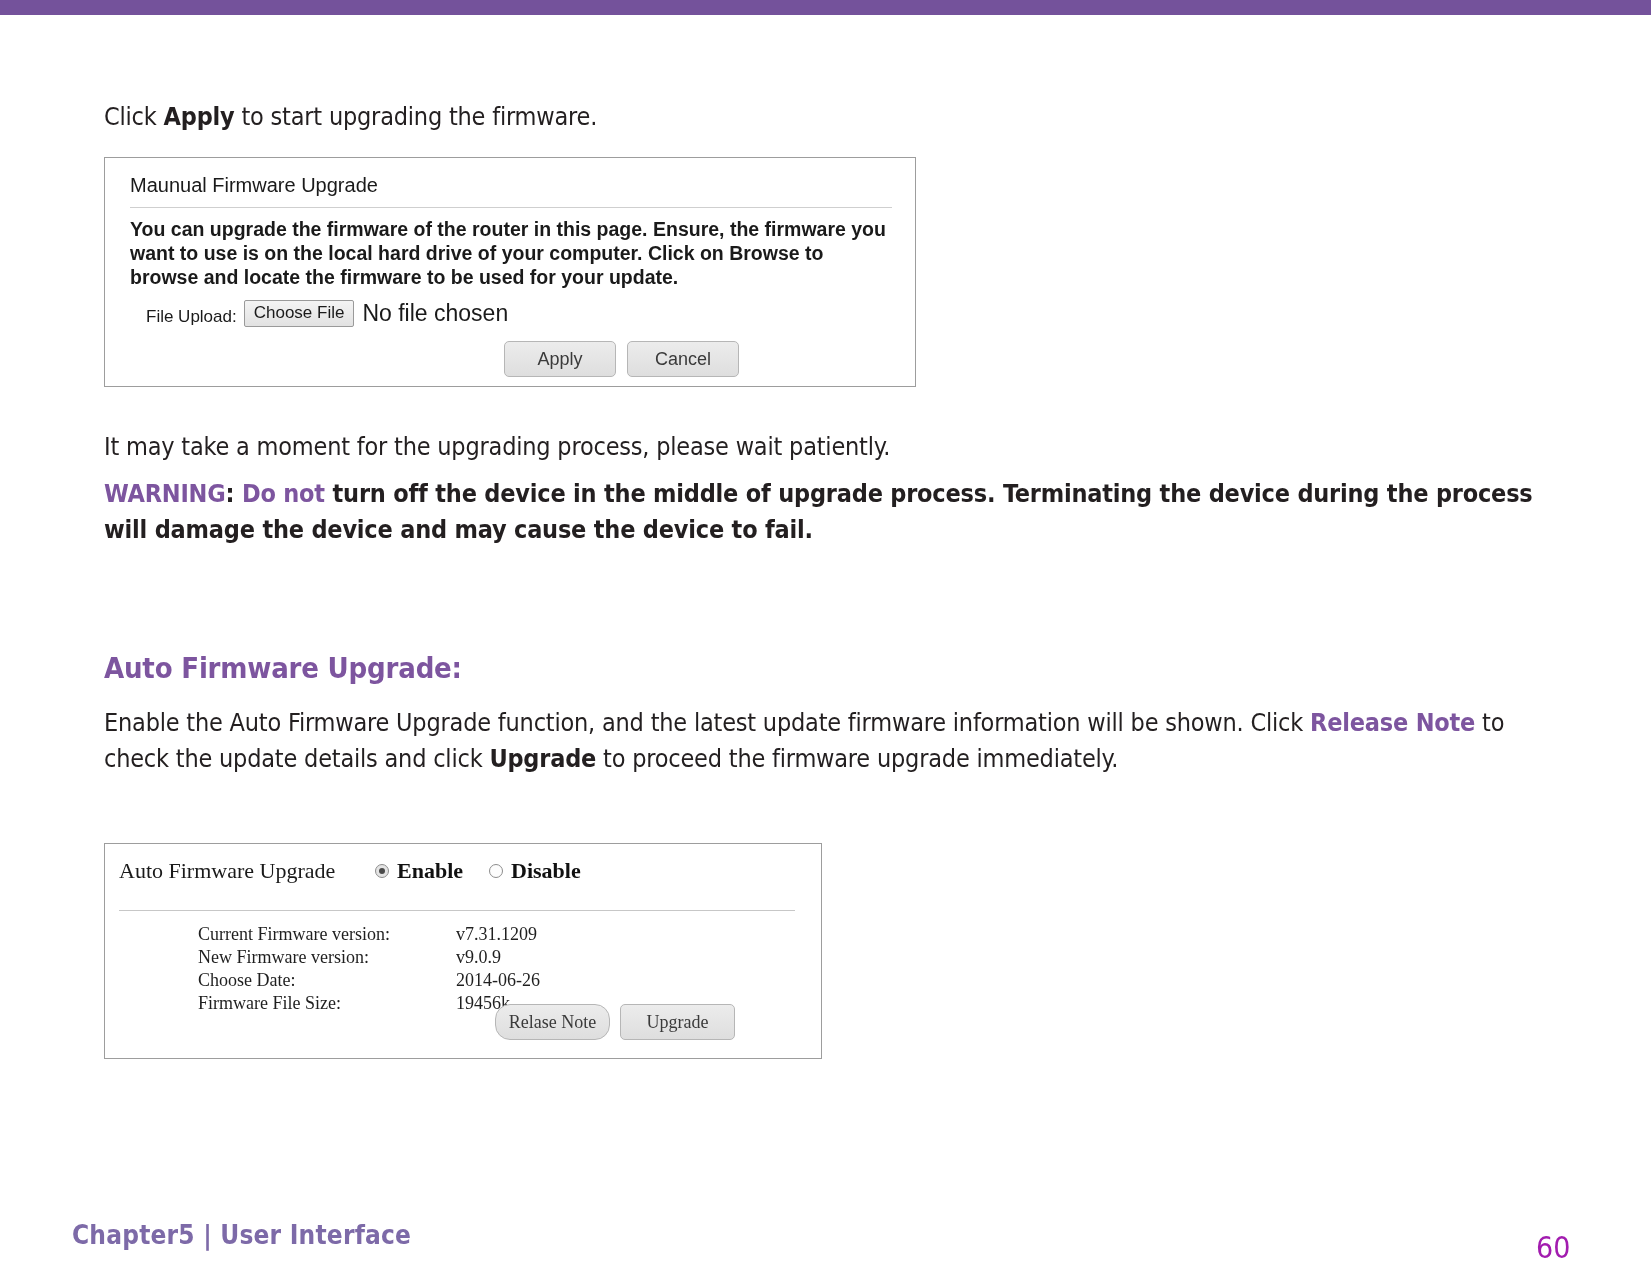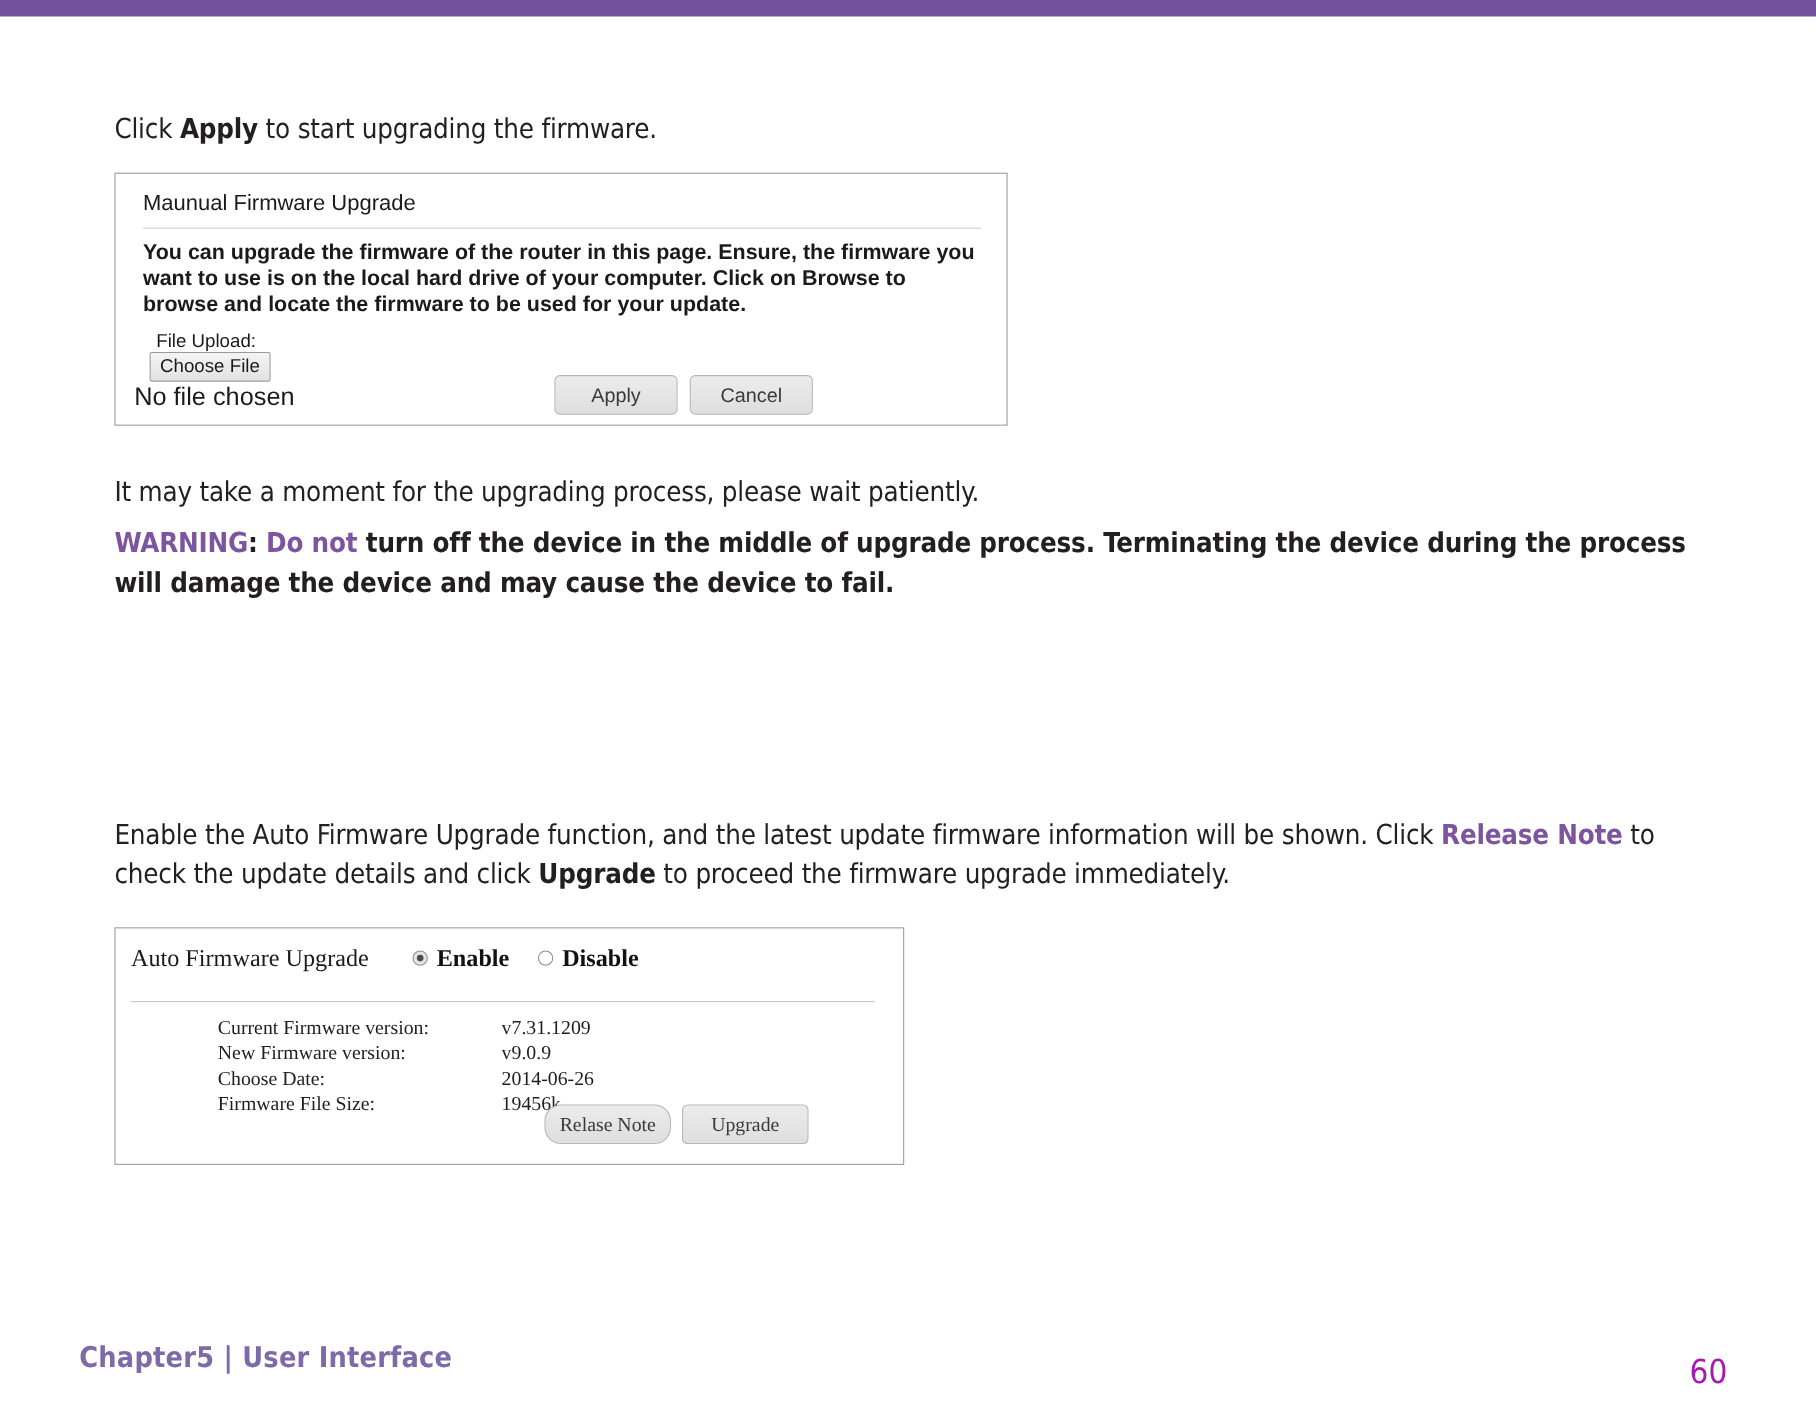--- a/index.html
+++ b/index.html
@@ -87,27 +87,26 @@
     left: 25px;
     top: 60px;
     width: 765px;
     font-size: 19.5px;
     font-weight: bold;
     line-height: 1.23;
     color: #1a1a1a;
   }
   .file-upload-row {
     position: absolute;
-    left: 9px;
+    left: 41px;
     top: 142px;
     display: flex;
-    align-items: center;
+    align-items: flex-end;
     font-size: 17px;
     color: #1a1a1a;
-    flex-direction: column;
   }
   .file-upload-label { margin-right: 7px; }
   .choose-file-btn {
     display: inline-block;
     border: 1px solid #9a9a9a;
     background: linear-gradient(#f4f4f4, #e2e2e2);
     border-radius: 2px;
     padding: 2px 9px 3px 9px;
     font-size: 17px;
     color: #1a1a1a;
@@ -162,21 +161,20 @@
     font-family: "DejaVu Sans Condensed", "Liberation Sans", sans-serif;
     font-size: 29px;
     font-weight: bold;
     color: #7d559f;
     letter-spacing: -0.2px;
   }
   .auto-desc {
     left: 104px;
     top: 690px;
     width: 1420px;
-    margin-top: 36px;
   }
   .link-purple { color: #7d559f; font-weight: bold; }
 
   
   .auto-panel {
     left: 104px;
     top: 828px;
     width: 718px;
     height: 216px;
     font-family: Liberation Serif, serif;
@@ -301,20 +299,21 @@
       <div class="web-btn btn-cancel">Cancel</div>
     </div>
   </div>
 
   <div class="body-text wait-line">It may take a moment for the upgrading process, please wait patiently.</div>
 
   <div class="body-text warning-block">
     <span class="warn-purple">WARNING</span><span class="warn-colon">: </span><span class="warn-purple">Do not</span><span class="warn-black"> turn off the device in the middle of upgrade process. Terminating the device during the process will damage the device and may cause the device to fail.</span>
   </div>
 
+  <div class="section-heading">Auto Firmware Upgrade:</div>
 
   <div class="body-text auto-desc">
     <span>Enable the Auto Firmware Upgrade function, and the latest update firmware information will be shown. Click </span><span class="link-purple">Release Note</span><span> to check the update details and click </span><b>Upgrade</b><span> to proceed the firmware upgrade immediately.</span>
   </div>
 
   <div class="ss-panel auto-panel">
     <div class="auto-head-row">
       <span class="auto-head-label">Auto Firmware Upgrade</span>
       <span class="radio-group">
         <span class="radio-item">

